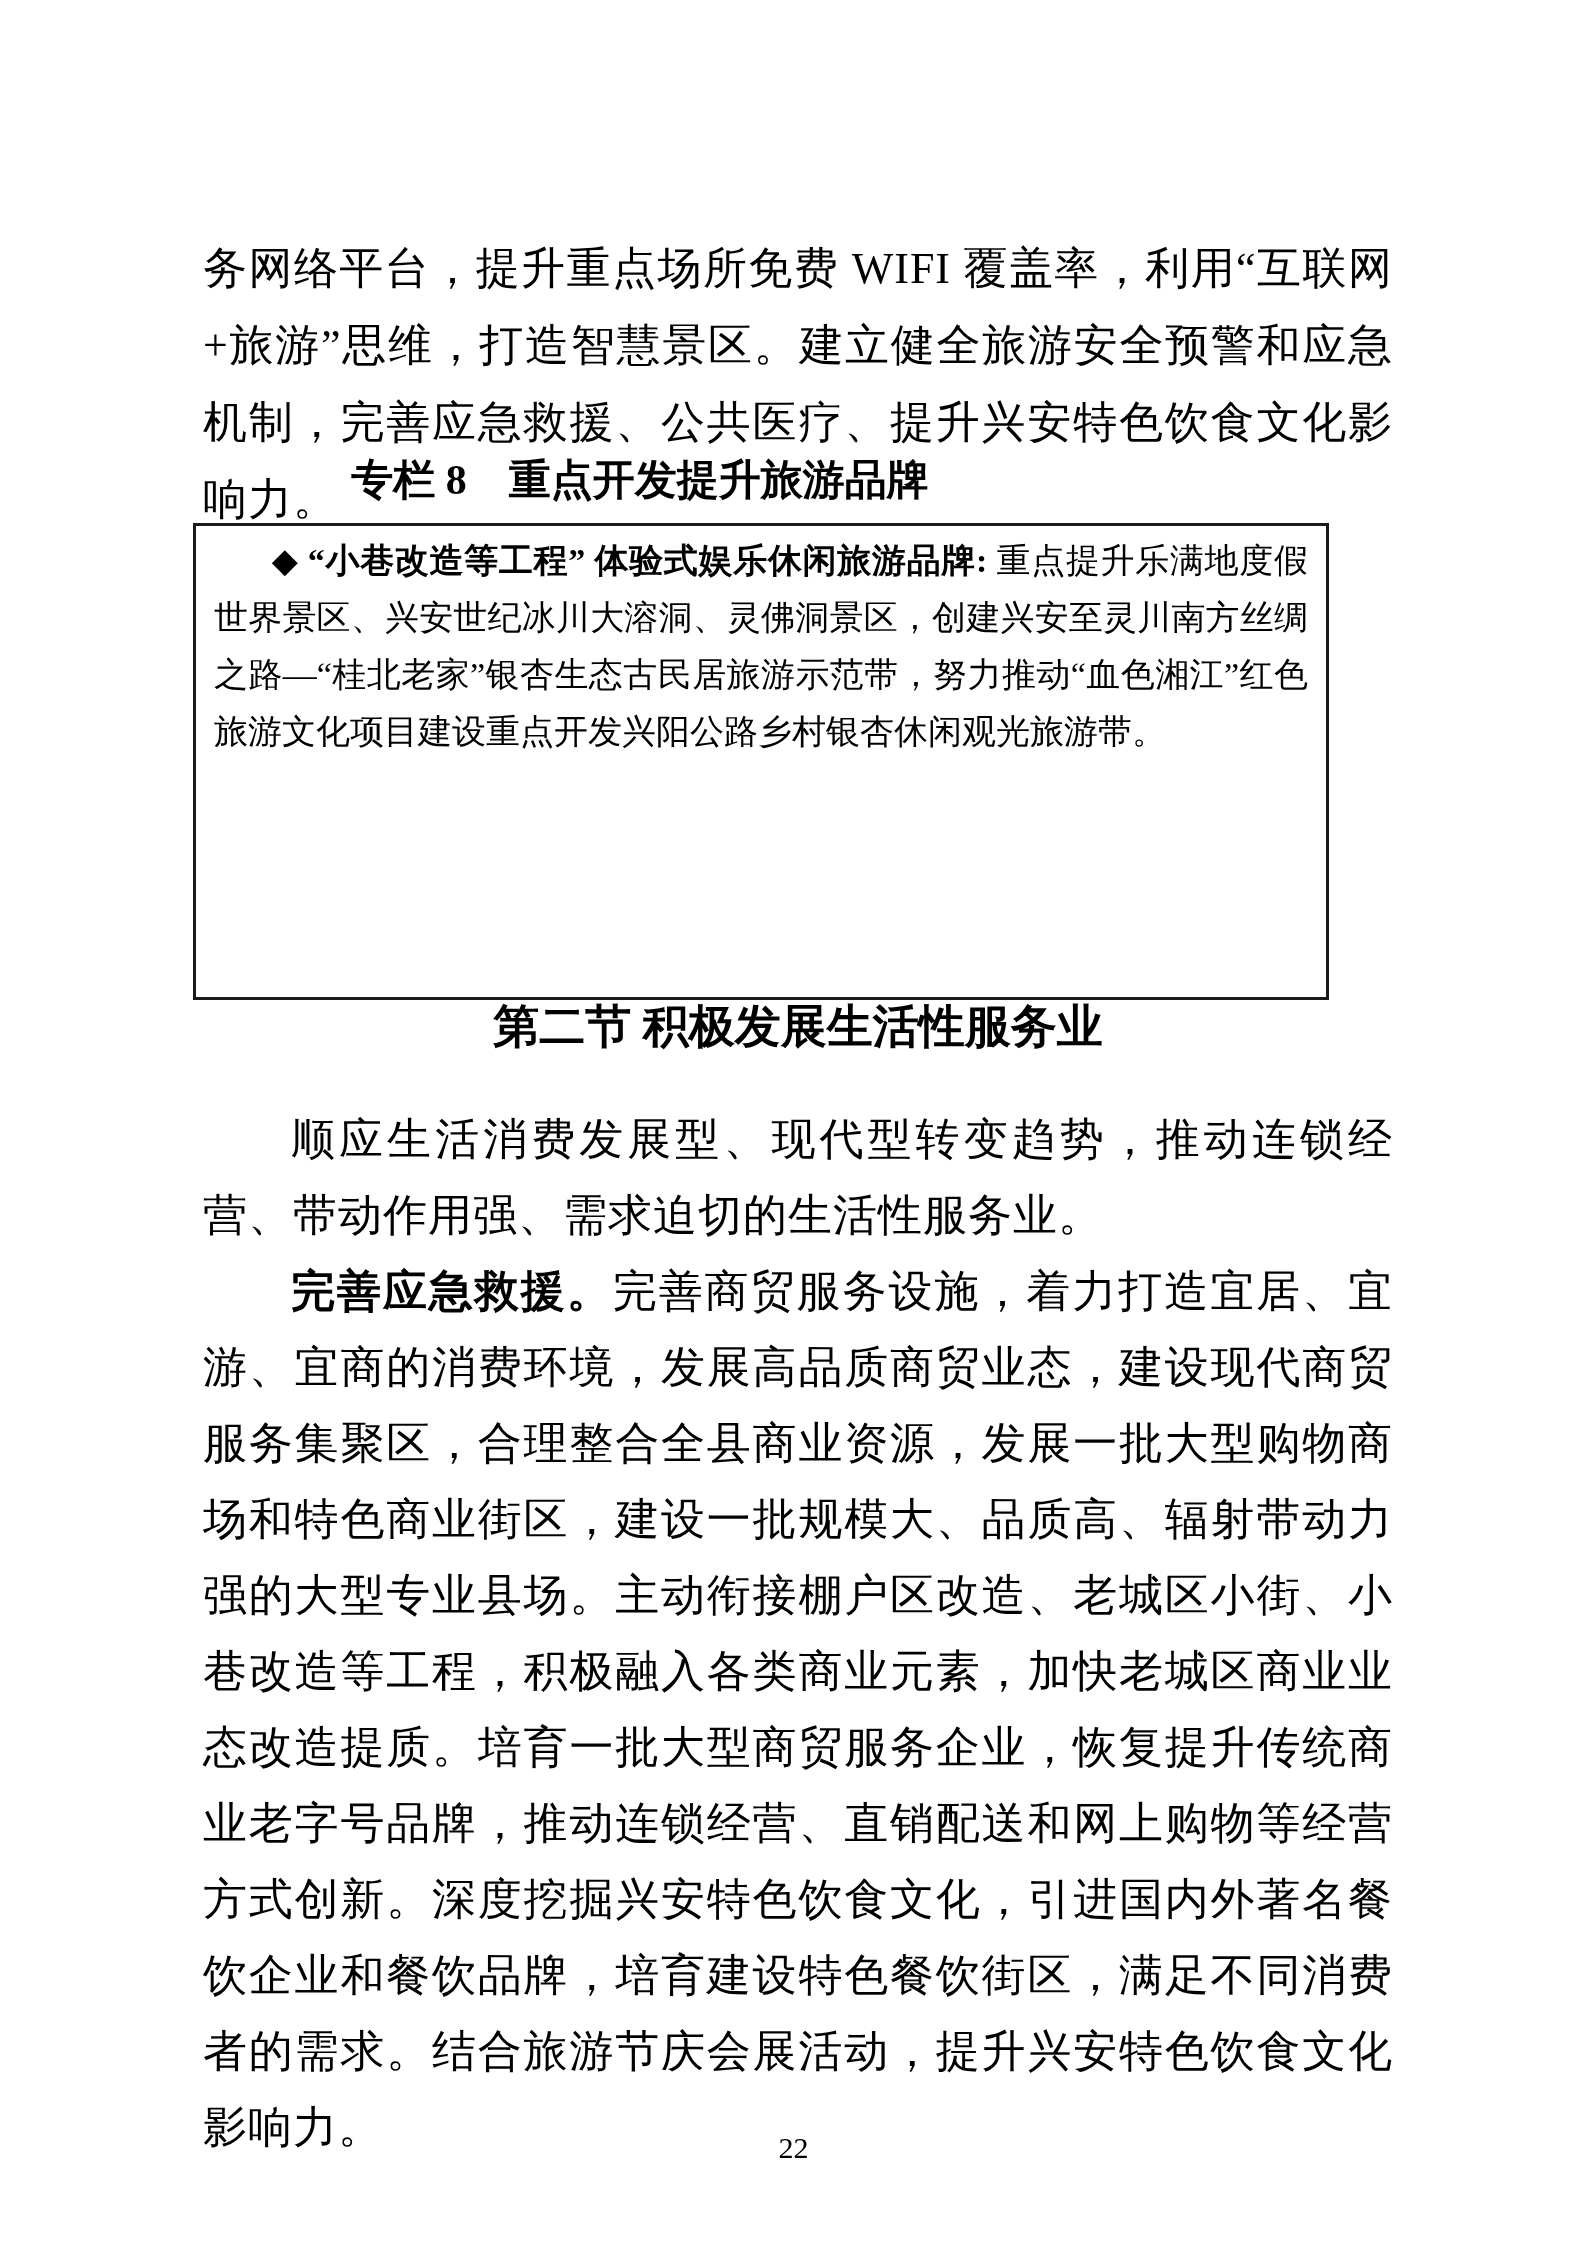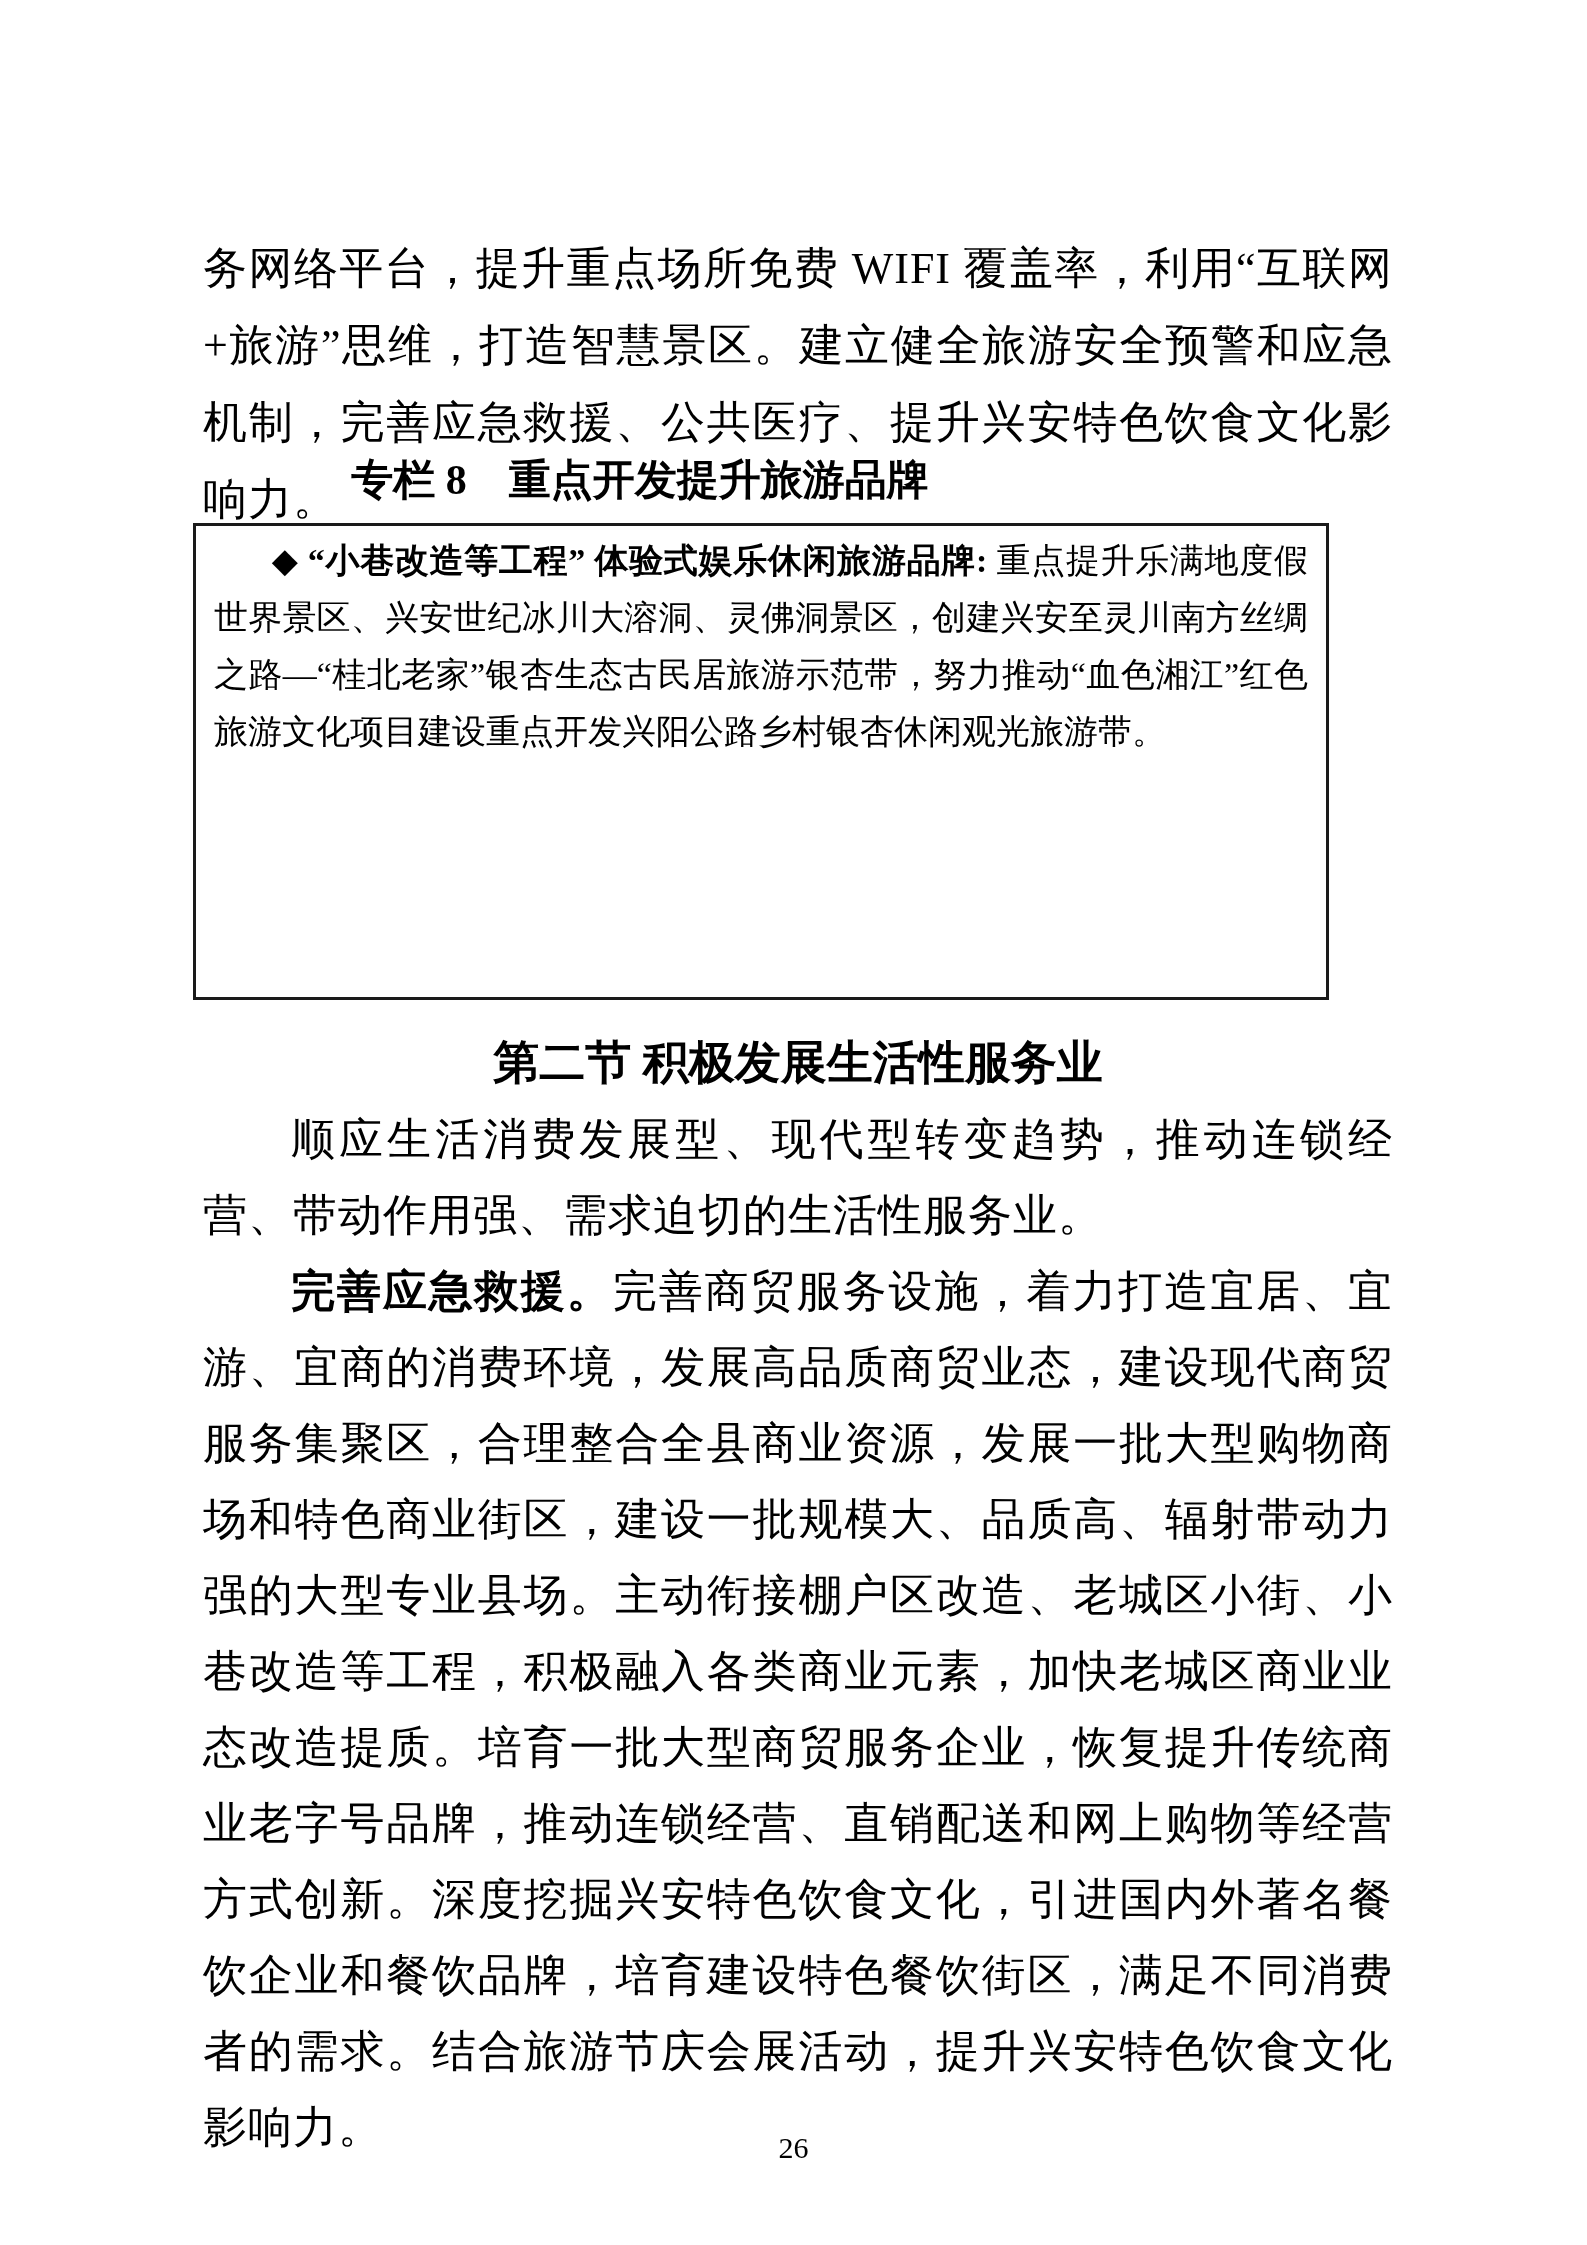--- a/index.html
+++ b/index.html
@@ -44,21 +44,21 @@
     overflow: hidden;
   }
   .callout-box p {
     margin: 0;
     text-indent: 1.7em;
   }
   .item-label { font-weight: bold; }
   
   .section-heading {
     position: absolute;
-    left: 203px; top: 1030px; width: 1190px;
+    left: 203px; top: 994px; width: 1190px;
     font-size: 46px; line-height: 66px;
     font-weight: bold;
     text-align: center;
   }
   
   .body-block {
     position: absolute;
     left: 203px; top: 1102px; width: 1190px;
     font-size: 44px; line-height: 76px;
     text-align: justify;
@@ -91,15 +91,15 @@
     <p><span class="item-label">◆ “小巷改造等工程” 体验式娱乐休闲旅游品牌:</span><span> 重点提升乐满地度假世界景区、兴安世纪冰川大溶洞、灵佛洞景区，创建兴安至灵川南方丝绸之路—“桂北老家”银杏生态古民居旅游示范带，努力推动“血色湘江”红色旅游文化项目建设重点开发兴阳公路乡村银杏休闲观光旅游带。</span></p>
   </div>
 
   <div class="section-heading">第二节 积极发展生活性服务业</div>
 
   <div class="body-block">
     <p>顺应生活消费发展型、现代型转变趋势，推动连锁经营、带动作用强、需求迫切的生活性服务业。</p>
     <p><span class="bold-lead">完善应急救援。</span><span>完善商贸服务设施，着力打造宜居、宜游、宜商的消费环境，发展高品质商贸业态，建设现代商贸服务集聚区，合理整合全县商业资源，发展一批大型购物商场和特色商业街区，建设一批规模大、品质高、辐射带动力强的大型专业县场。主动衔接棚户区改造、老城区小街、小巷改造等工程，积极融入各类商业元素，加快老城区商业业态改造提质。培育一批大型商贸服务企业，恢复提升传统商业老字号品牌，推动连锁经营、直销配送和网上购物等经营方式创新。深度挖掘兴安特色饮食文化，引进国内外著名餐饮企业和餐饮品牌，培育建设特色餐饮街区，满足不同消费者的需求。结合旅游节庆会展活动，提升兴安特色饮食文化影响力。</span></p>
   </div>
 
-  <div class="page-number">26</div>
+  <div class="page-number">22</div>
 
 </div>
 
 </body></html>

